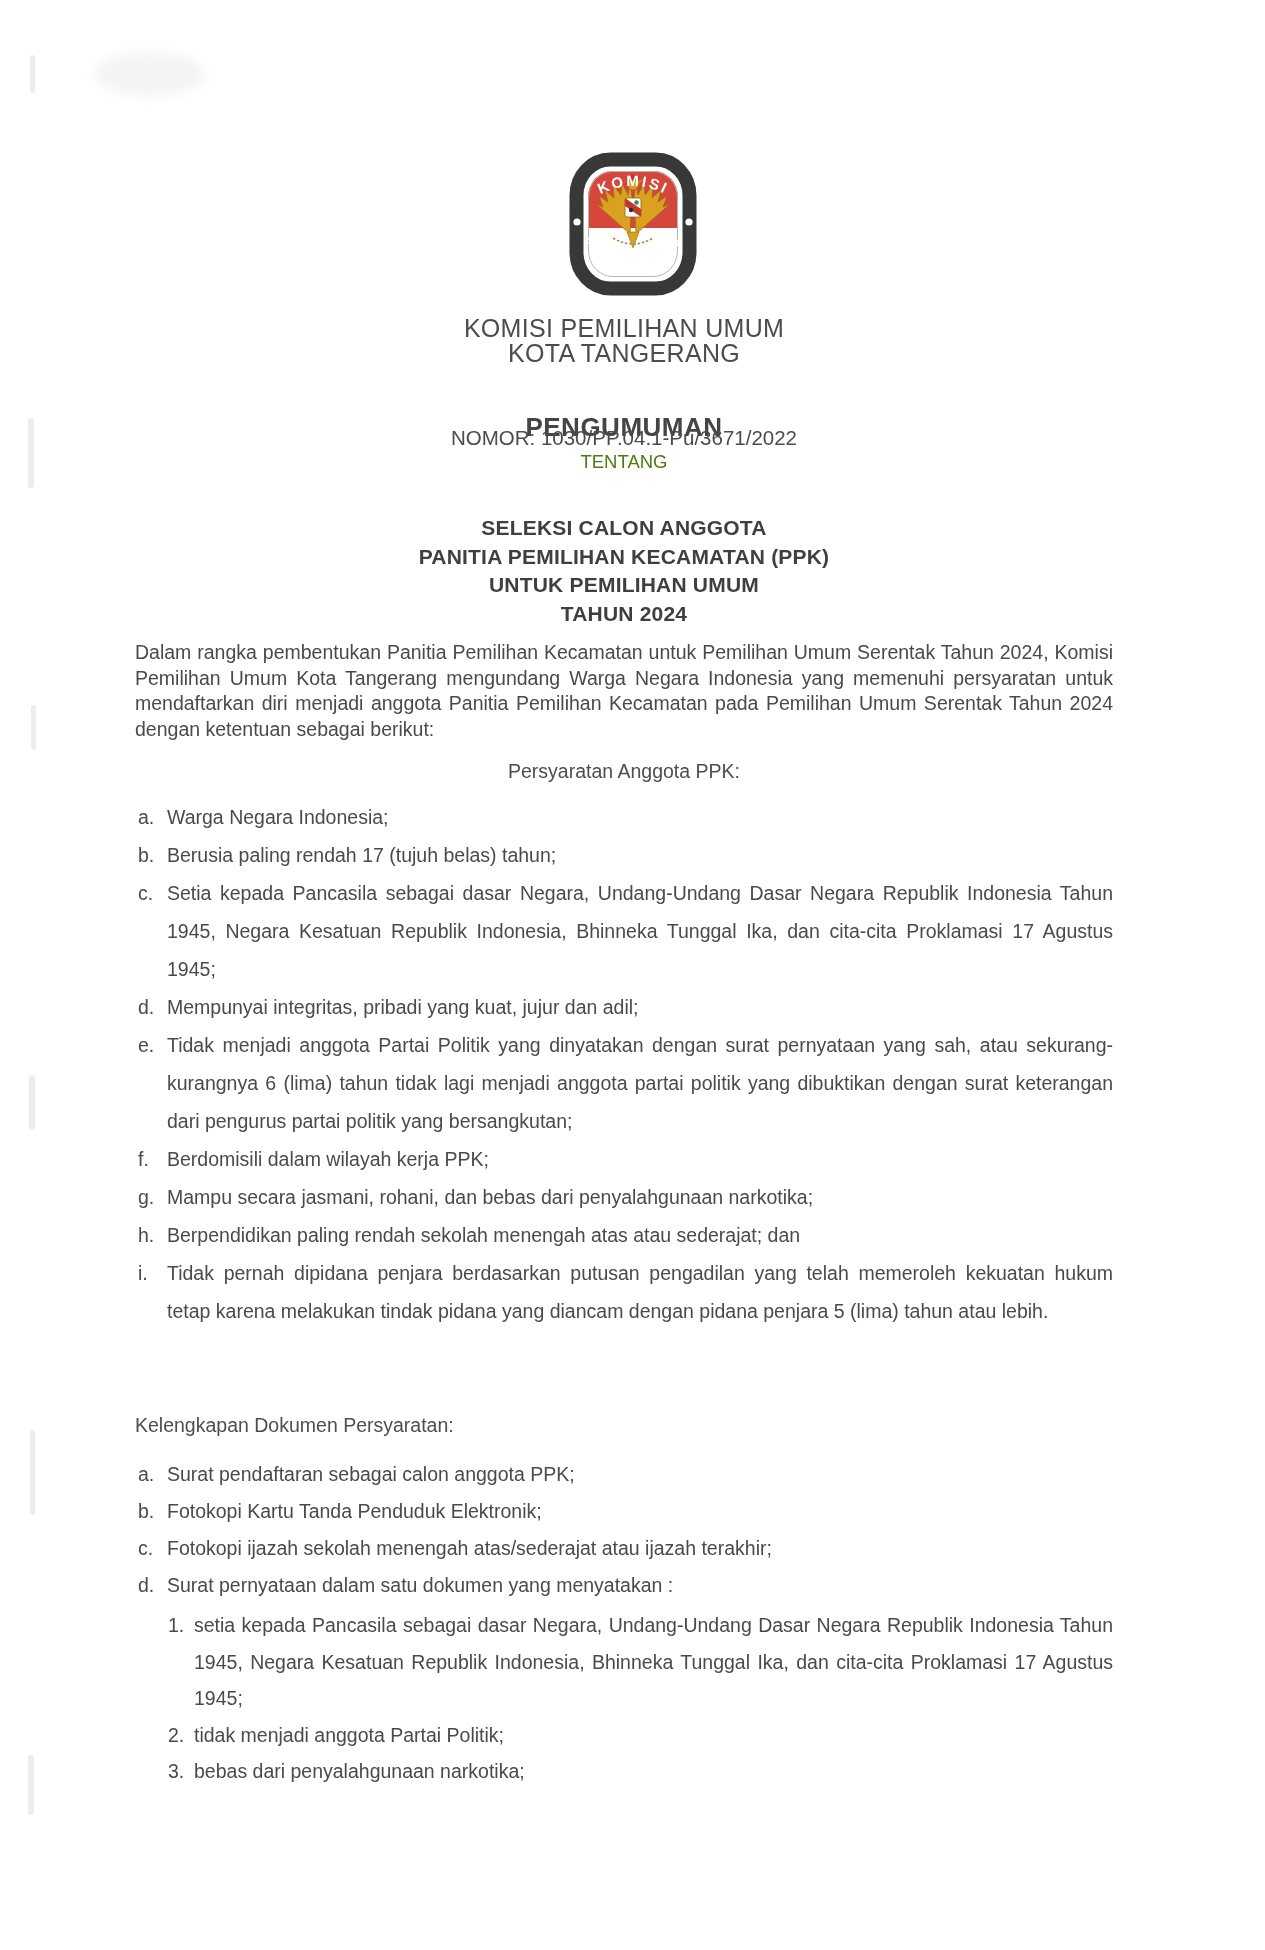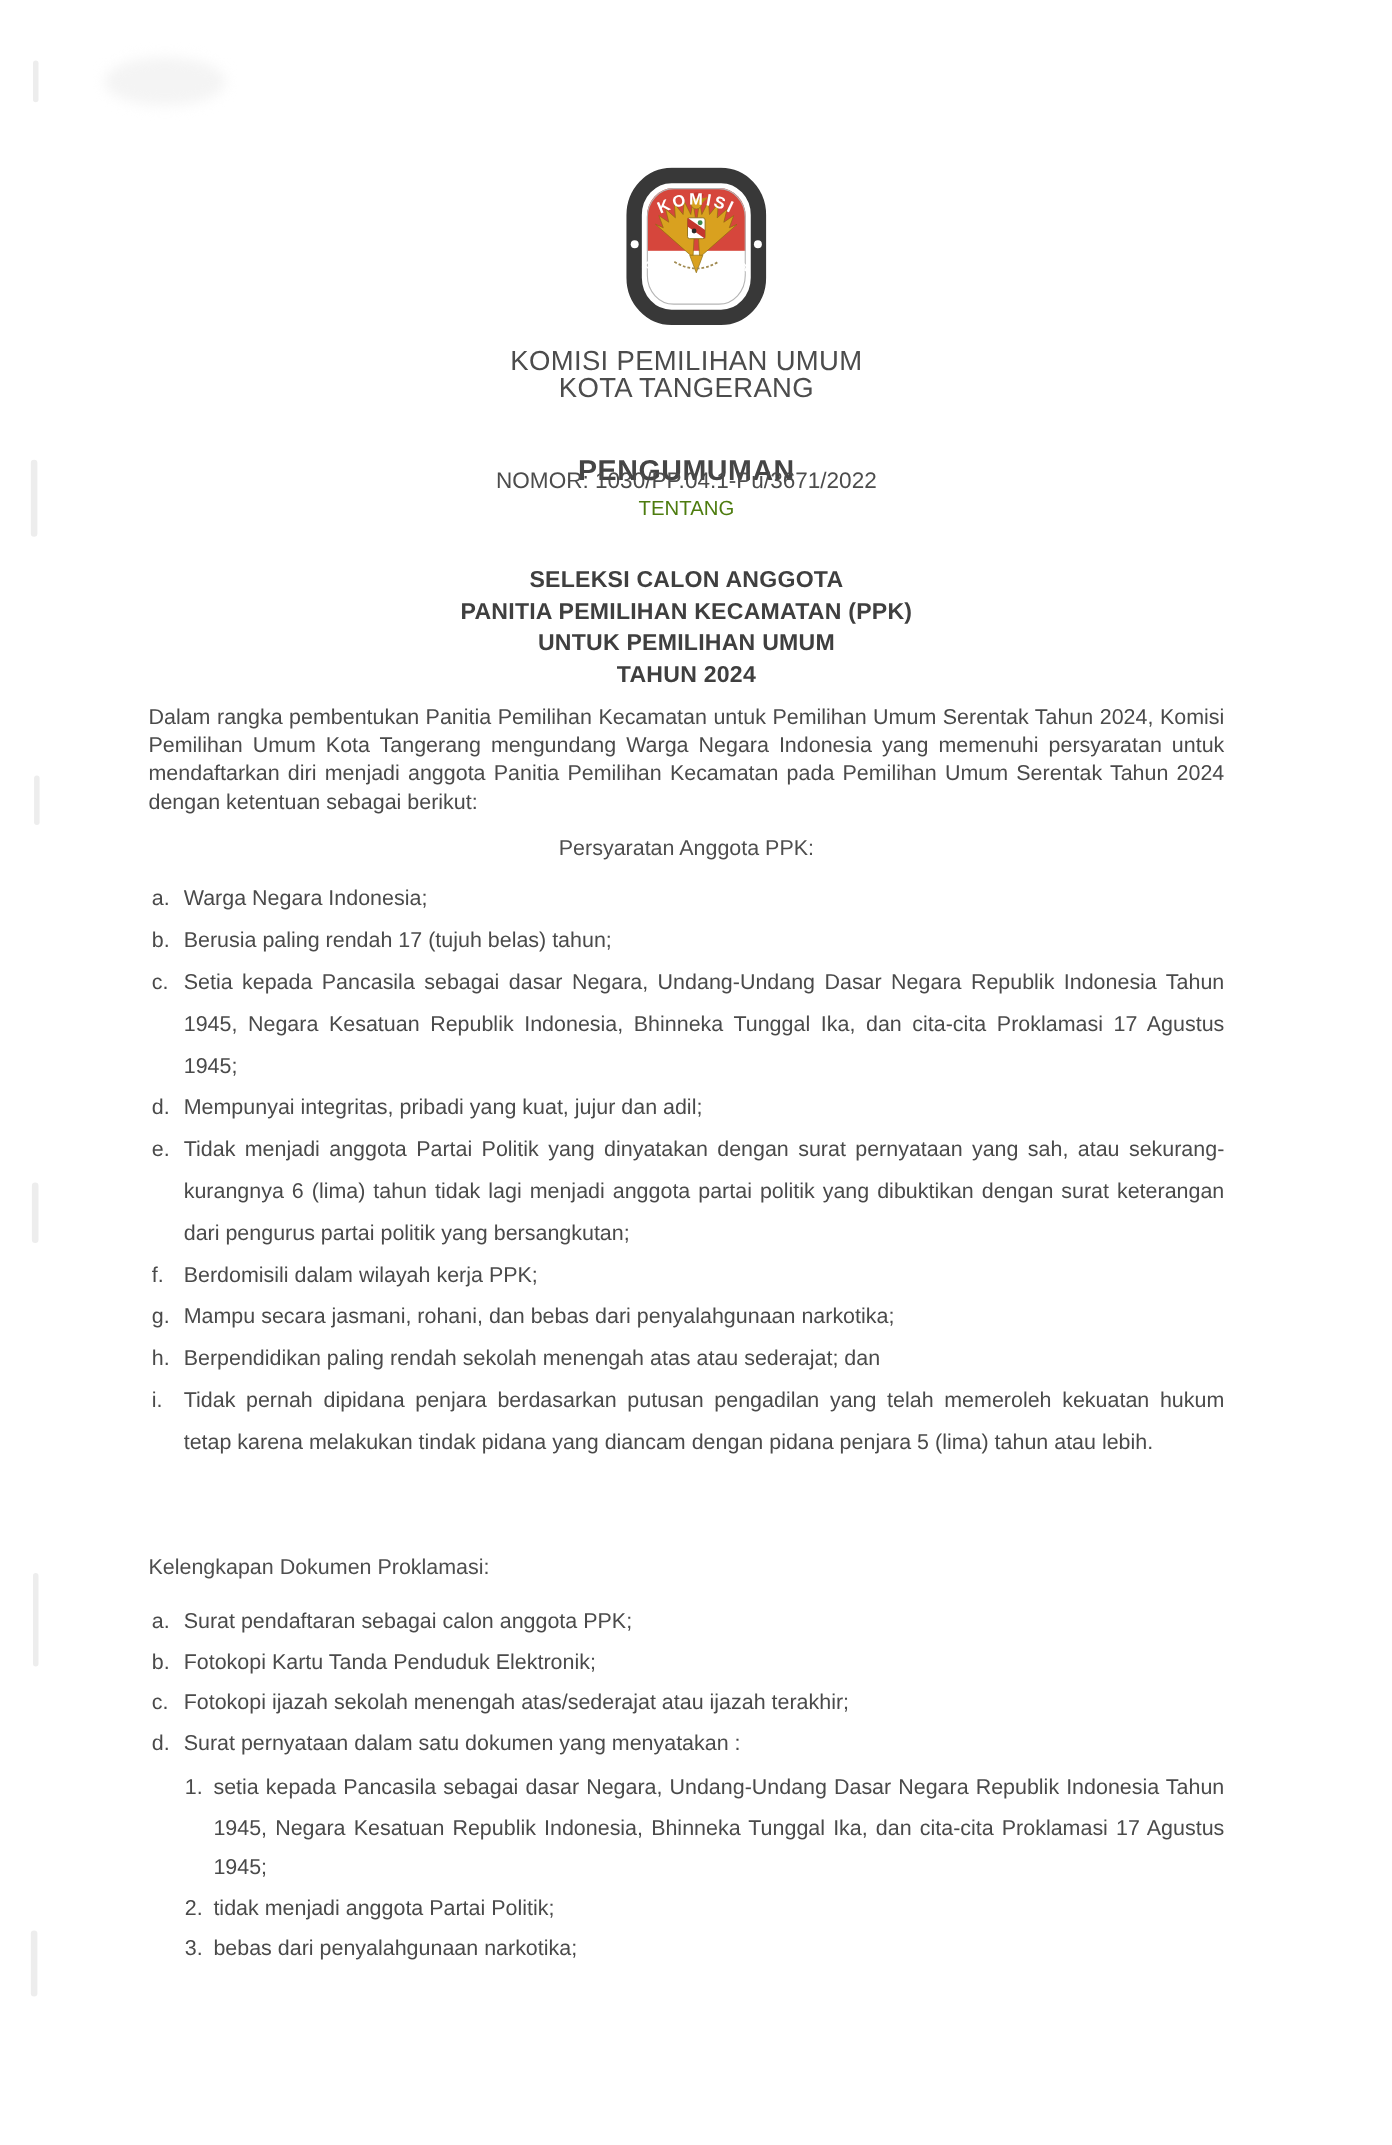--- a/index.html
+++ b/index.html
@@ -140,21 +140,21 @@
     <div class="li">
         <span class="lbl">h.</span>
         <span class="txt">Berpendidikan paling rendah sekolah menengah atas atau sederajat; dan</span>
       </div>
     <div class="li">
         <span class="lbl">i.</span>
         <span class="txt">Tidak pernah dipidana penjara berdasarkan putusan pengadilan yang telah memeroleh kekuatan hukum tetap karena melakukan tindak pidana yang diancam dengan pidana penjara 5 (lima) tahun atau lebih.</span>
       </div>
   </div>
 
-  <div class="flow-block sec-heading doc-heading">Kelengkapan Dokumen Proklamasi:</div>
+  <div class="flow-block sec-heading doc-heading">Kelengkapan Dokumen Persyaratan:</div>
   <div class="list doc-list">
     <div class="li">
         <span class="lbl">a.</span>
         <span class="txt">Surat pendaftaran sebagai calon anggota PPK;</span>
       </div>
     <div class="li">
         <span class="lbl">b.</span>
         <span class="txt">Fotokopi Kartu Tanda Penduduk Elektronik;</span>
       </div>
     <div class="li">

